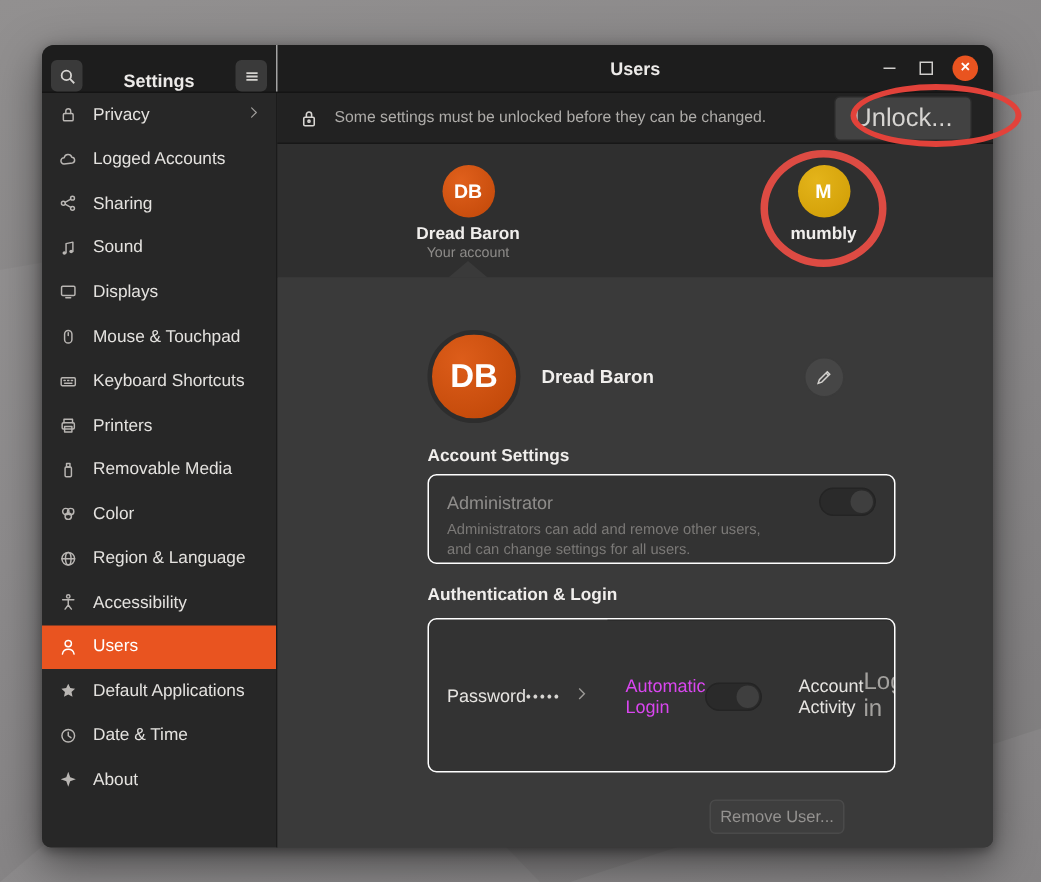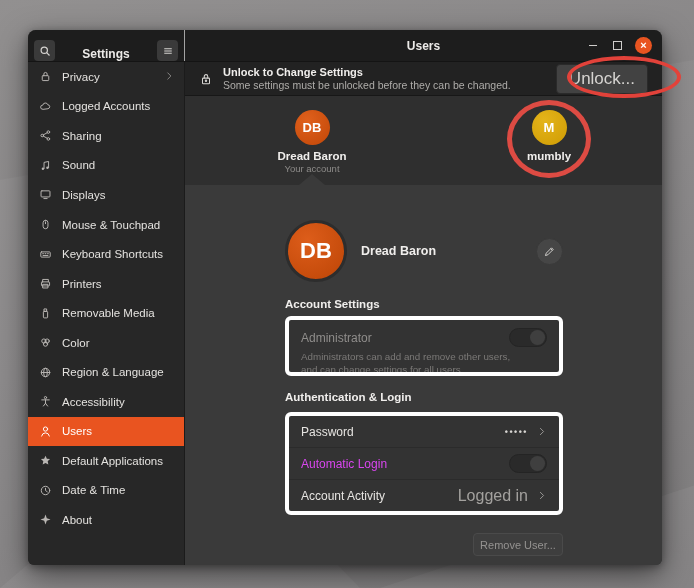--- a/index.html
+++ b/index.html
@@ -95,28 +95,28 @@
     display:flex; align-items:center; justify-content:center; }
   #detail-name { margin-left:14px; color:#f0eeec; font-size:12.5px; font-weight:bold; flex:1; }
   #edit-btn { width:27px; height:27px; border-radius:50%; background:#464646;
     border:1px solid #3a3a3a; display:flex; align-items:center; justify-content:center; }
   #edit-btn svg { stroke:#d3d1ce; fill:none; stroke-width:1.2; }
 
   .sect-h { position:absolute; left:0; color:#f0eeec; font-size:11.5px; font-weight:bold; }
   #h-account { top:113px; }
   #h-auth { top:206px; }
 
-  .card { position:absolute; left:0; width:278px; background:#333333;
-    border:4px solid #ffffff; border-radius:6px; overflow:hidden; }
+  .card { position:absolute; left:0; width:312px; background:#333333;
+    border:1px solid #ffffff; border-radius:6px; overflow:hidden; }
   #card-account { top:131px; height:60px; padding:8px 12px; }
   #admin-top { display:flex; align-items:center; justify-content:space-between; }
   .dis-lbl { color:#8f8d8b; font-size:12px; }
   #admin-desc { margin-top:4px; color:#7b7977; font-size:9.8px; line-height:1.3; width:210px; }
 
-  #card-auth { top:227px; height:103px; display:flex; flex-direction:column; }
+  #card-auth { top:227px; height:103px; display:flex; flex-direction:row; }
   .row { flex:1; display:flex; align-items:center; padding:0 12px; }
   .row + .row { border-top:1px solid #2b2b2b; }
   .row .r-lbl { flex:1; color:#e6e4e1; font-size:12px; }
   .row .r-lbl.dis { color:#d946ef; }
   .r-val { color:#a3a19e; font-size:16px; margin-right:8px; }
   .r-val.dots { font-size:9px; letter-spacing:1.5px; color:#d8d6d3; font-weight:bold; }
   .r-chev svg { stroke:#9b9996; fill:none; stroke-width:1.4; }
 
   .toggle { width:38px; height:19px; border-radius:10px; background:#2a2a2a;
     border:1px solid #242424; position:relative; }
@@ -328,21 +328,20 @@
 
     <div id="unlockbar">
       <span class="lock-ic">
         <svg width="14" height="14" viewBox="0 0 16 16">
             <rect x="4" y="7" width="8" height="6.5" rx="1"></rect>
             <path d="M6 7 V5 a2 2 0 0 1 4 0 V7"></path>
             <circle cx="8" cy="10" r="0.8"></circle>
           </svg>
       </span>
       <div class="ub-text">
-        <div class="ub-title">Unlock to Change Settings</div>
         <div class="ub-sub">Some settings must be unlocked before they can be changed.</div>
       </div>
       <button id="unlock-btn">Unlock...</button>
     </div>
 
     <div id="carousel">
       <div class="chip" id="chip-db">
         <div class="av">DB</div>
         <div class="nm">Dread Baron</div>
         <div class="sub">Your account</div>

